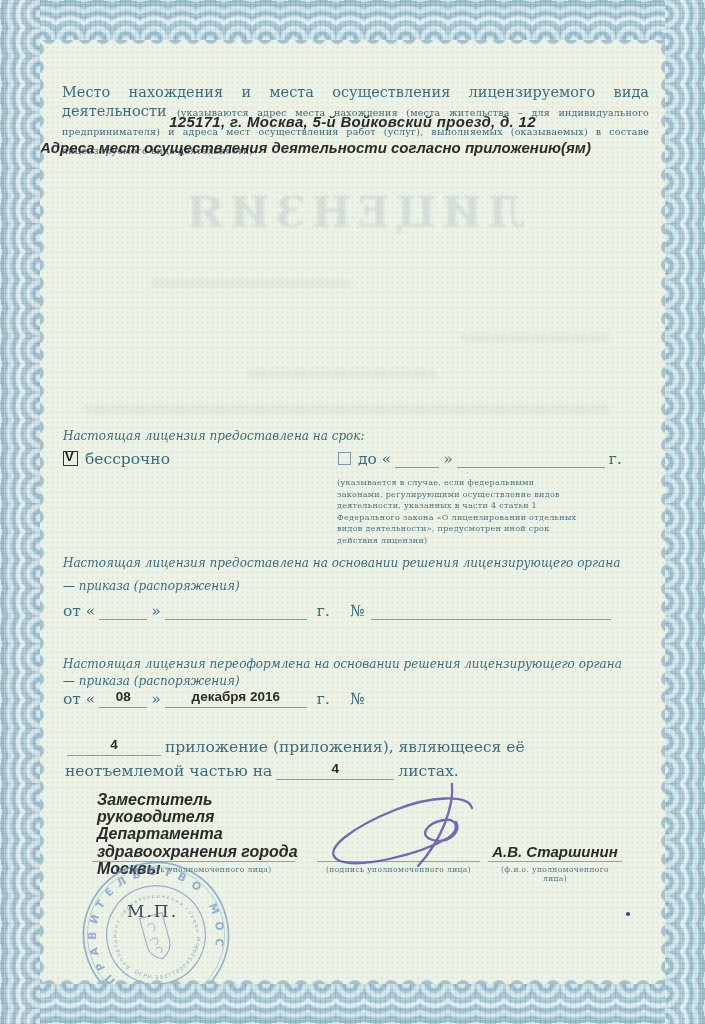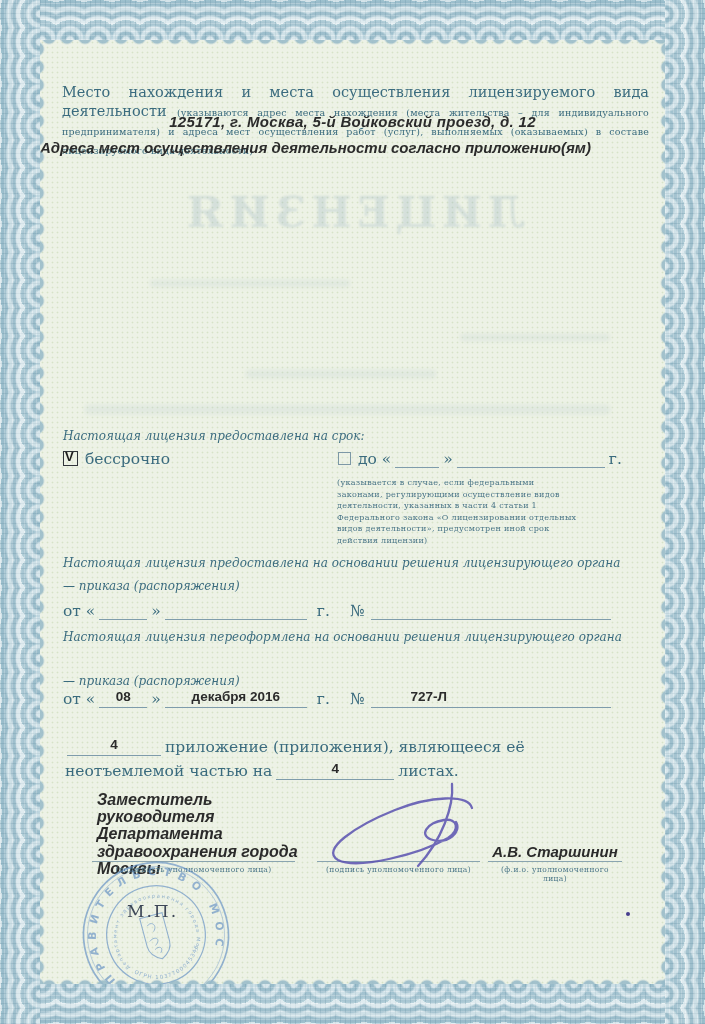--- a/index.html
+++ b/index.html
@@ -154,36 +154,33 @@
     <span class="u gap4" style="width:142px;">
         <span class="tv"></span>
       </span>
     <span class="gap6">г.</span>
     <span class="gap20">№</span>
     <span class="u" style="flex:1;">
         <span class="tv"></span>
       </span>
   </div>
 
-  <div class="abs teal serif15" style="left:63px;top:626px;text-align:center;">Настоящая лицензия переоформлена на основании решения лицензирующего органа</div>
+  <div class="abs teal serif15" style="left:63px;top:653px;text-align:center;">Настоящая лицензия переоформлена на основании решения лицензирующего органа</div>
   <div class="abs teal serif15" style="left:63px;top:670px;">— приказа (распоряжения)</div>
   <div class="fieldrow" style="left:63px;top:690px;width:548px;height:18px;">
     <span>от «</span>
     <span class="u gap4" style="width:48px;">
         <span class="tv">08</span>
       </span>
     <span>»</span>
     <span class="u gap4" style="width:142px;">
         <span class="tv">декабря 2016</span>
       </span>
     <span class="gap6">г.</span>
     <span class="gap20">№</span>
-    <span class="u" style="flex:1;">
-        <span class="tv off">727-Л</span>
-      </span>
   </div>
 
   <div class="fieldrow" style="left:63px;top:736px;height:20px;">
     <span class="u gap4" style="width:94px;">
         <span class="tv">4</span>
       </span>
     <span>приложение (приложения), являющееся её</span>
   </div>
   <div class="fieldrow" style="left:65px;top:760px;height:20px;">
     <span>неотъемлемой частью на</span>

